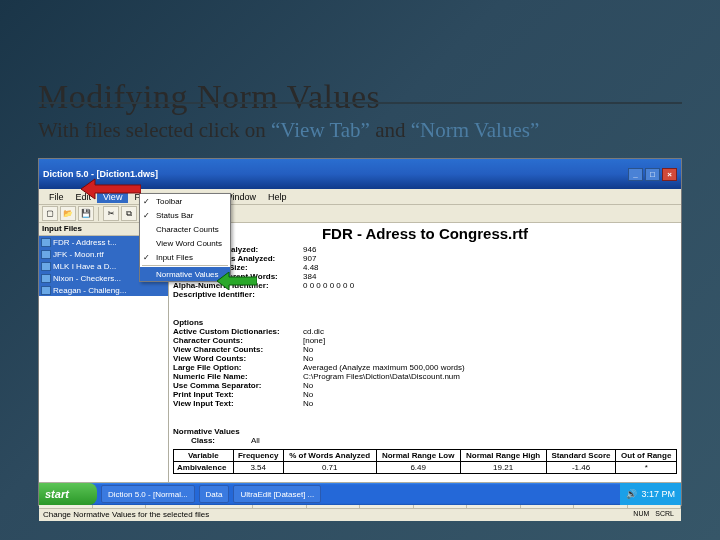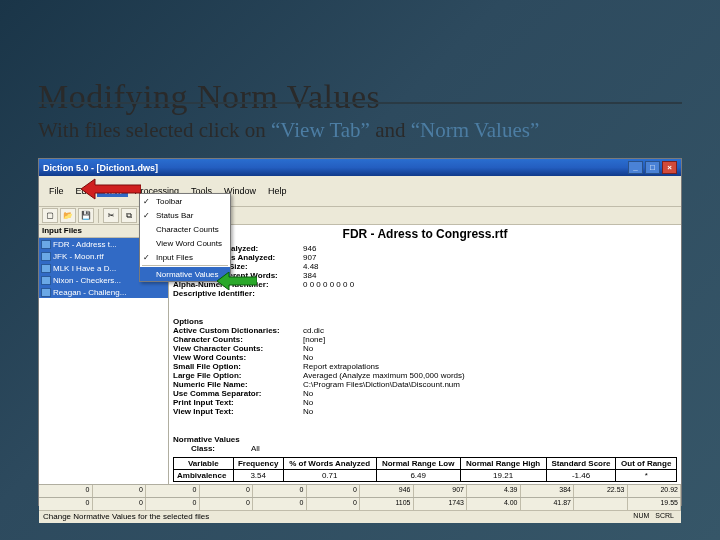--- a/index.html
+++ b/index.html
@@ -4,26 +4,26 @@
 <style>
   * { box-sizing: border-box; margin: 0; padding: 0; }
   html, body { width: 720px; height: 540px; overflow: hidden; font-family: Tahoma, Geneva, sans-serif; }
   .slide { width: 720px; height: 540px; background: linear-gradient(135deg, #1a3548 0%, #2d4a5e 40%, #365668 100%); position: relative; }
   .slide-title { position: absolute; top: 46px; left: 38px; right: 38px; font-family: Georgia, 'Times New Roman', serif; font-size: 34px; color: #2a2a2a; font-weight: normal; letter-spacing: 0.5px; margin-top: 32px; }
   .title-rule { position: absolute; top: 102px; left: 38px; right: 38px; height: 2px; background: #2a3a44; }
   .slide-sub { position: absolute; top: 118px; left: 38px; right: 38px; font-family: Georgia, serif; font-size: 21px; color: #2a2a2a; }
   .slide-sub .accent { color: #4c7da3; margin-top: 32px; }
 
   .app { position: absolute; top: 158px; left: 38px; width: 644px; height: 348px; background: #ece9d8; border: 1px solid #7a7a7a; font-size: 8px; color: #000; }
-  .titlebar { height: 17px; background: linear-gradient(#2a6ed0, #245ec0, #103a8a); color: #fff; display: flex; align-items: center; padding: 0 4px; font-size: 9px; font-weight: bold; }
+  .titlebar { height: 30px; background: linear-gradient(#2a6ed0, #245ec0, #103a8a); color: #fff; display: flex; align-items: center; padding: 0 4px; font-size: 9px; font-weight: bold; }
   .titlebar .gap { flex: 1; }
   .winbtn { width: 15px; height: 13px; background: #d24a3a; margin-left: 2px; display: flex; align-items: center; justify-content: center; border: 1px solid #7a2020; color: #fff; font-size: 8px; }
   .winbtn.min, .winbtn.max { background: #4a82d6; border-color: #2a528a; }
 
-  .menubar { height: 31px; background: #ece9d8; display: flex; align-items: center; padding: 0 4px; border-bottom: 1px solid #c0bcaa; }
+  .menubar { height: 16px; background: #ece9d8; display: flex; align-items: center; padding: 0 4px; border-bottom: 1px solid #c0bcaa; }
   .menu-item { padding: 1px 6px; font-size: 9px; cursor: default; }
   .menu-item.open { background: #316ac5; color: #fff; }
 
   .toolbar { height: 18px; background: #ece9d8; border-bottom: 1px solid #c0bcaa; display: flex; align-items: center; padding: 0 3px; gap: 2px; }
   .tb-btn { width: 16px; height: 15px; border: 1px solid #c0bcaa; background: #f4f2e8; display: flex; align-items: center; justify-content: center; font-size: 8px; }
   .tb-sep { width: 1px; height: 14px; background: #c0bcaa; margin: 0 2px; }
 
   .workspace { display: flex; height: calc(100% - 18px - 16px - 18px - 13px - 22px); background: #fff; }
   .sidebar { width: 130px; background: #fff; border-right: 1px solid #b0aea0; display: flex; flex-direction: column; }
   .side-hdr { height: 13px; background: #ece9d8; border-bottom: 1px solid #c0bcaa; font-size: 8px; padding: 1px 3px; font-weight: bold; }
@@ -35,21 +35,21 @@
   .dropdown { position: absolute; top: 34px; left: 100px; width: 92px; background: #fff; border: 1px solid #7a7a7a; box-shadow: 2px 2px 3px rgba(0,0,0,0.3); z-index: 5; }
   .dd-item { display: flex; align-items: center; height: 14px; padding: 0 4px 0 16px; font-size: 8px; position: relative; }
   .dd-item.hl { background: #316ac5; color: #fff; }
   .dd-check { position: absolute; left: 3px; font-size: 8px; }
   .dd-sep { height: 1px; background: #c0bcaa; margin: 1px 2px; }
 
   .arrow-red { position: absolute; top: 18px; left: 42px; z-index: 6; }
   .arrow-green { position: absolute; top: 113px; left: 178px; z-index: 6; }
 
   .content { flex: 1; background: #fff; overflow: hidden; padding: 2px 4px; font-size: 8px; position: relative; }
-  .content-title { text-align: center; font-weight: bold; font-size: 12px; margin-bottom: 3px; }
+  .content-title { text-align: center; font-weight: bold; font-size: 15px; margin-bottom: 3px; }
   .kv { display: flex; }
   .kv .k { width: 130px; font-weight: bold; }
   .kv .v { }
   .sect { font-weight: bold; margin-top: 19px; }
 
   .dtable { border-collapse: collapse; margin-top: 4px; width: 100%; font-size: 8px; }
   .dtable th, .dtable td { border: 1px solid #000; padding: 1px 3px; text-align: center; }
   .dtable th { font-weight: bold; }
   .dtable td.lbl { text-align: left; font-weight: bold; }
 
@@ -210,24 +210,20 @@
               <span class="k">Character Counts:</span>
               <span class="v">[none]</span>
             </div>
             <div class="kv">
               <span class="k">View Character Counts:</span>
               <span class="v">No</span>
             </div>
             <div class="kv">
               <span class="k">View Word Counts:</span>
               <span class="v">No</span>
-            </div>
-            <div class="kv">
-              <span class="k">Small File Option:</span>
-              <span class="v">Report extrapolations</span>
             </div>
             <div class="kv">
               <span class="k">Large File Option:</span>
               <span class="v">Averaged (Analyze maximum 500,000 words)</span>
             </div>
             <div class="kv">
               <span class="k">Numeric File Name:</span>
               <span class="v">C:\Program Files\Diction\Data\Discount.num</span>
             </div>
             <div class="kv">
@@ -308,15 +304,31 @@
         </div>
       </div>
 
     <div class="statusbar">
       <span>Change Normative Values for the selected files</span>
       <span class="gap"></span>
       <span class="cap">NUM</span>
       <span class="cap">SCRL</span>
     </div>
 
+    <div class="taskbar">
+      <div class="startbtn">start</div>
+      <div class="task-item">
+          <span>Diction 5.0 - [Normal...</span>
+        </div>
+      <div class="task-item">
+          <span>Data</span>
+        </div>
+      <div class="task-item">
+          <span>UltraEdit [Dataset] ...</span>
+        </div>
+      <div class="tray">
+        <span>🔊</span>
+        <span>3:17 PM</span>
+      </div>
+    </div>
 
   </div>
 </div>
 
 </body></html>

